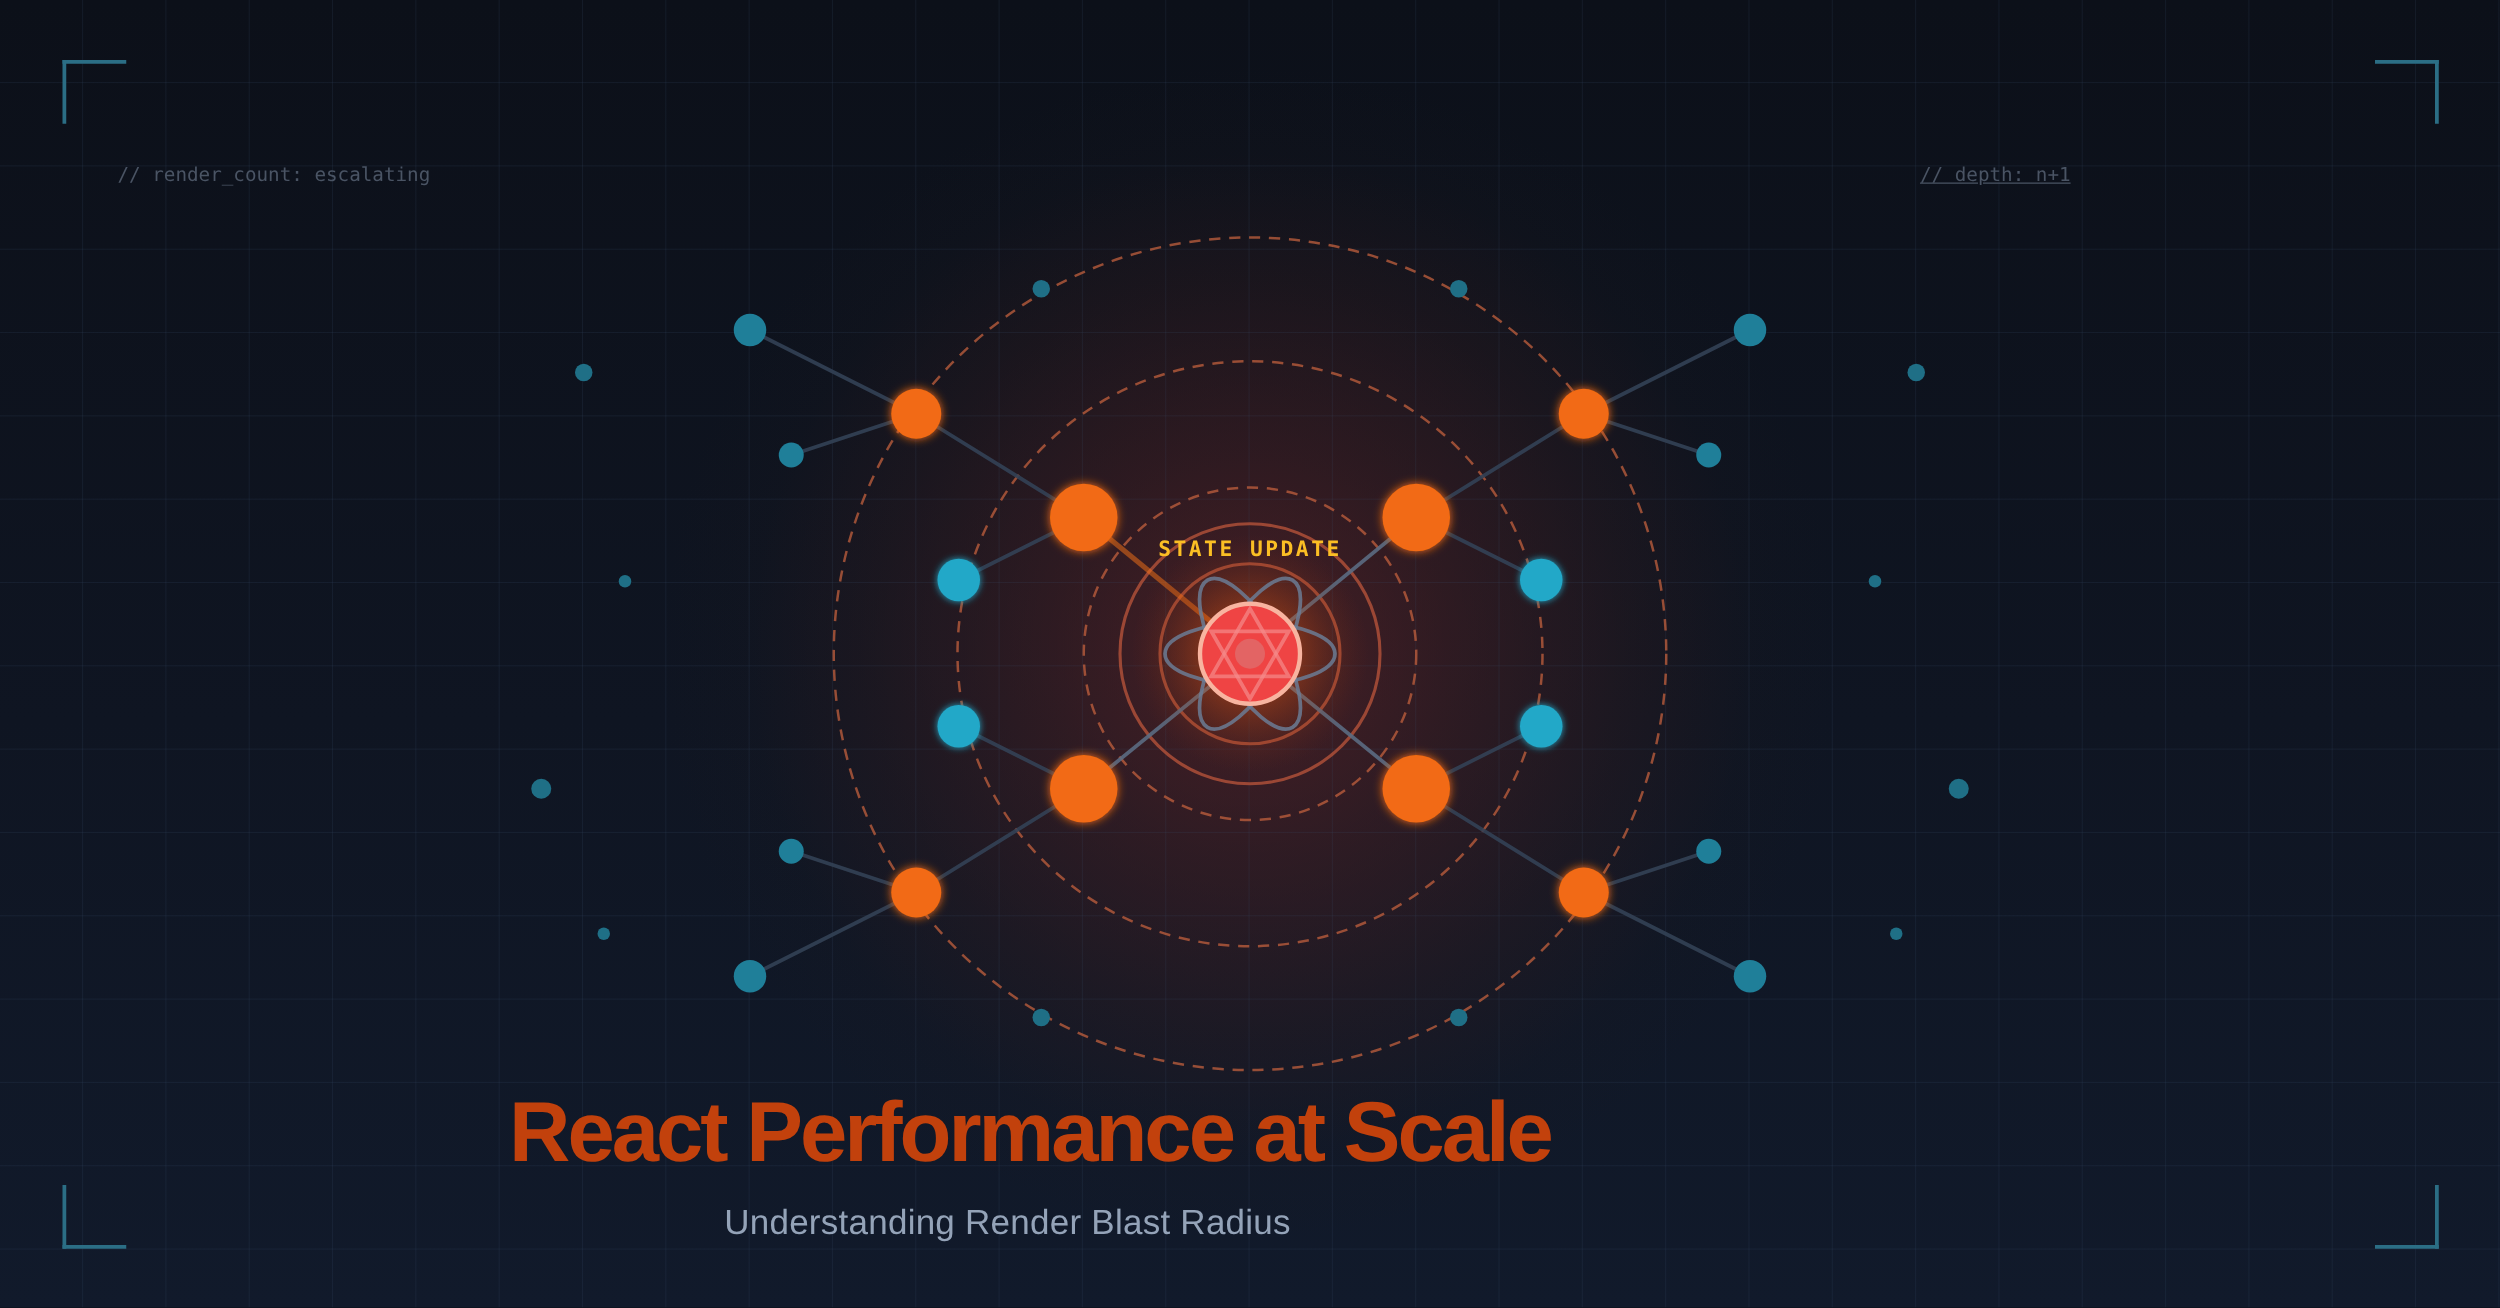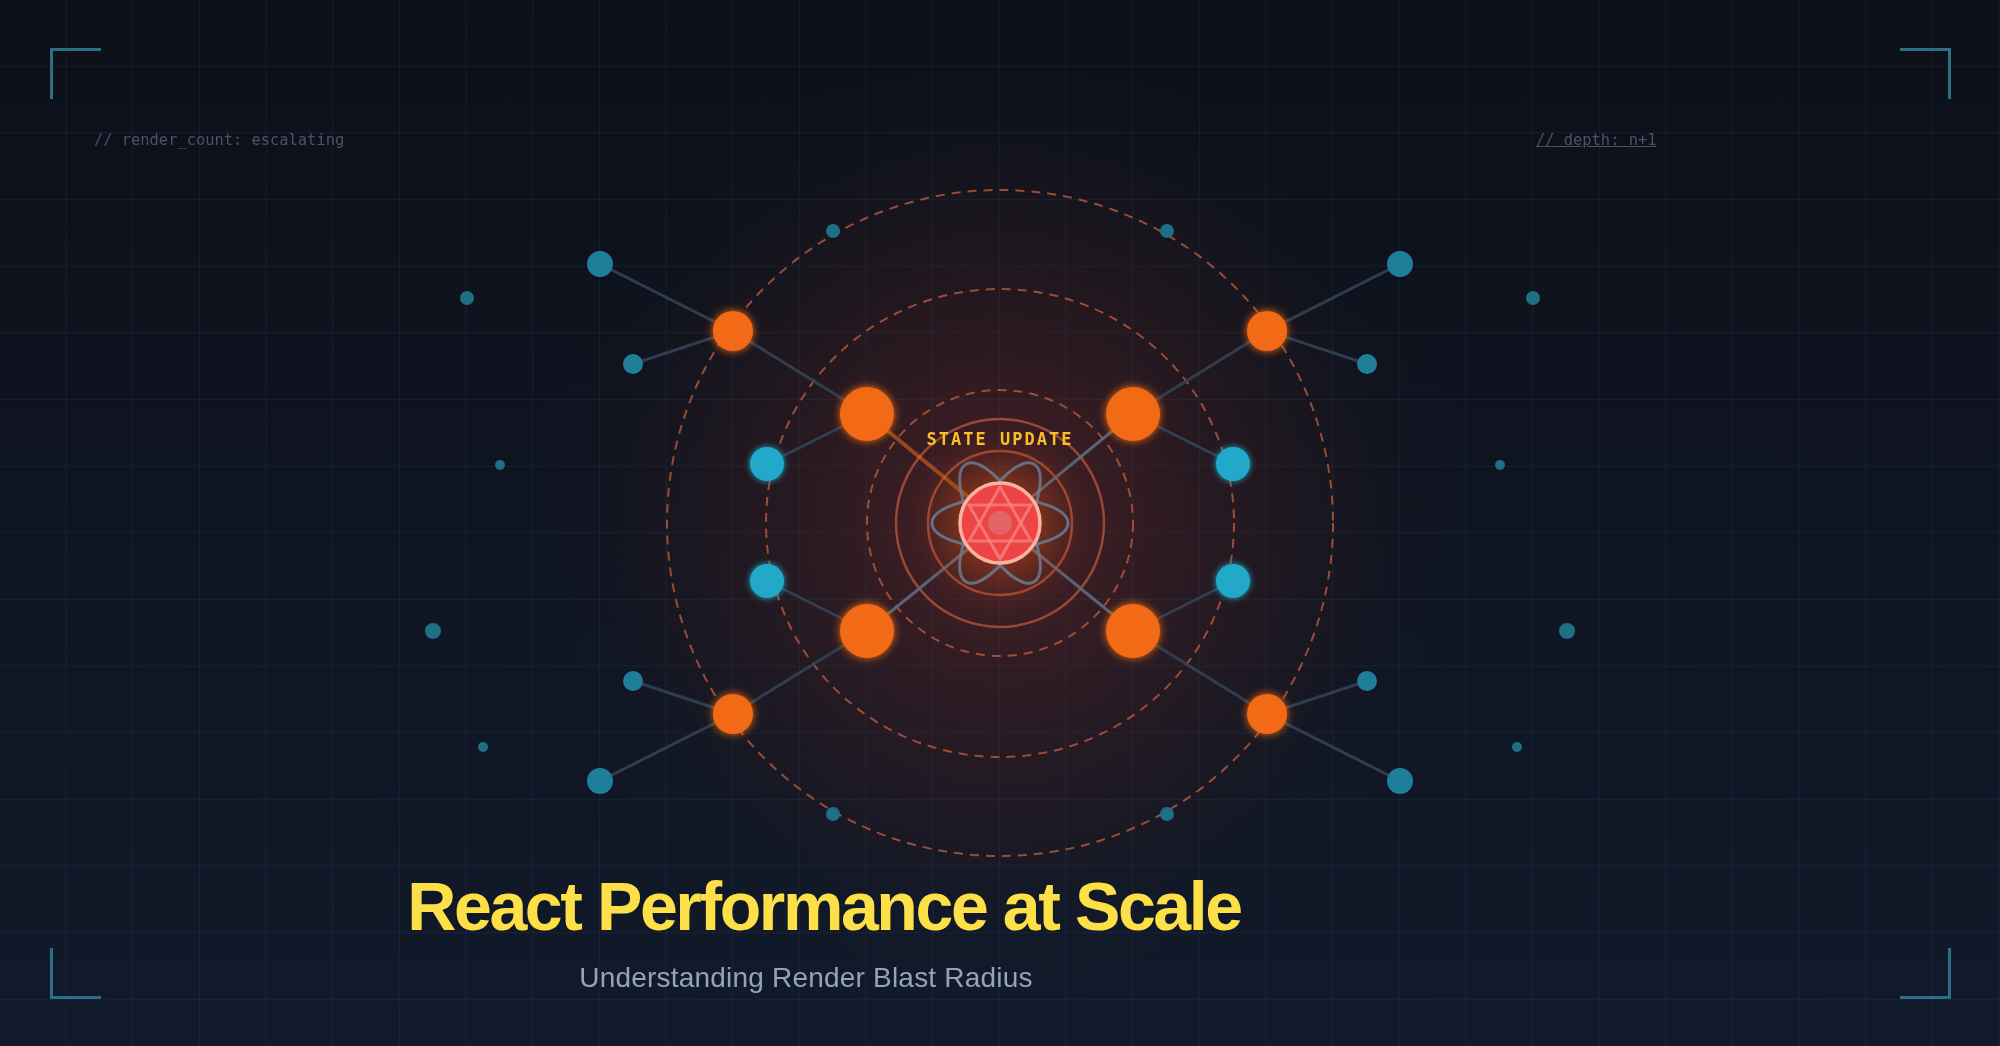--- a/index.html
+++ b/index.html
@@ -34,21 +34,21 @@
   .code {
     position: absolute; top: 131px;
     font-family: "DejaVu Sans Mono", monospace;
     font-size: 15.4px; color: #4a5464; white-space: pre;
   }
   .code.left { left: 82px; margin-left: 12px; }
   .code.right { left: 1536px; text-decoration: underline; }
   svg.diagram { position: absolute; left: 0; top: 0; }
   .title {
     position: absolute; left: 0; width: 1648px; top: 866px;
-    text-align: center; color: #fde047;
+    text-align: center; color: #c2410c;
     font-family: "Liberation Sans", sans-serif;
     font-weight: 700; font-size: 68px; letter-spacing: -2.4px;
     line-height: 80px;
   }
   .subtitle {
     position: absolute; left: 0; width: 1612px; top: 958px;
     text-align: center; color: #94a3b8;
     font-family: "Liberation Sans", sans-serif;
     font-size: 28px; line-height: 40px; letter-spacing: 0.2px;
   }

